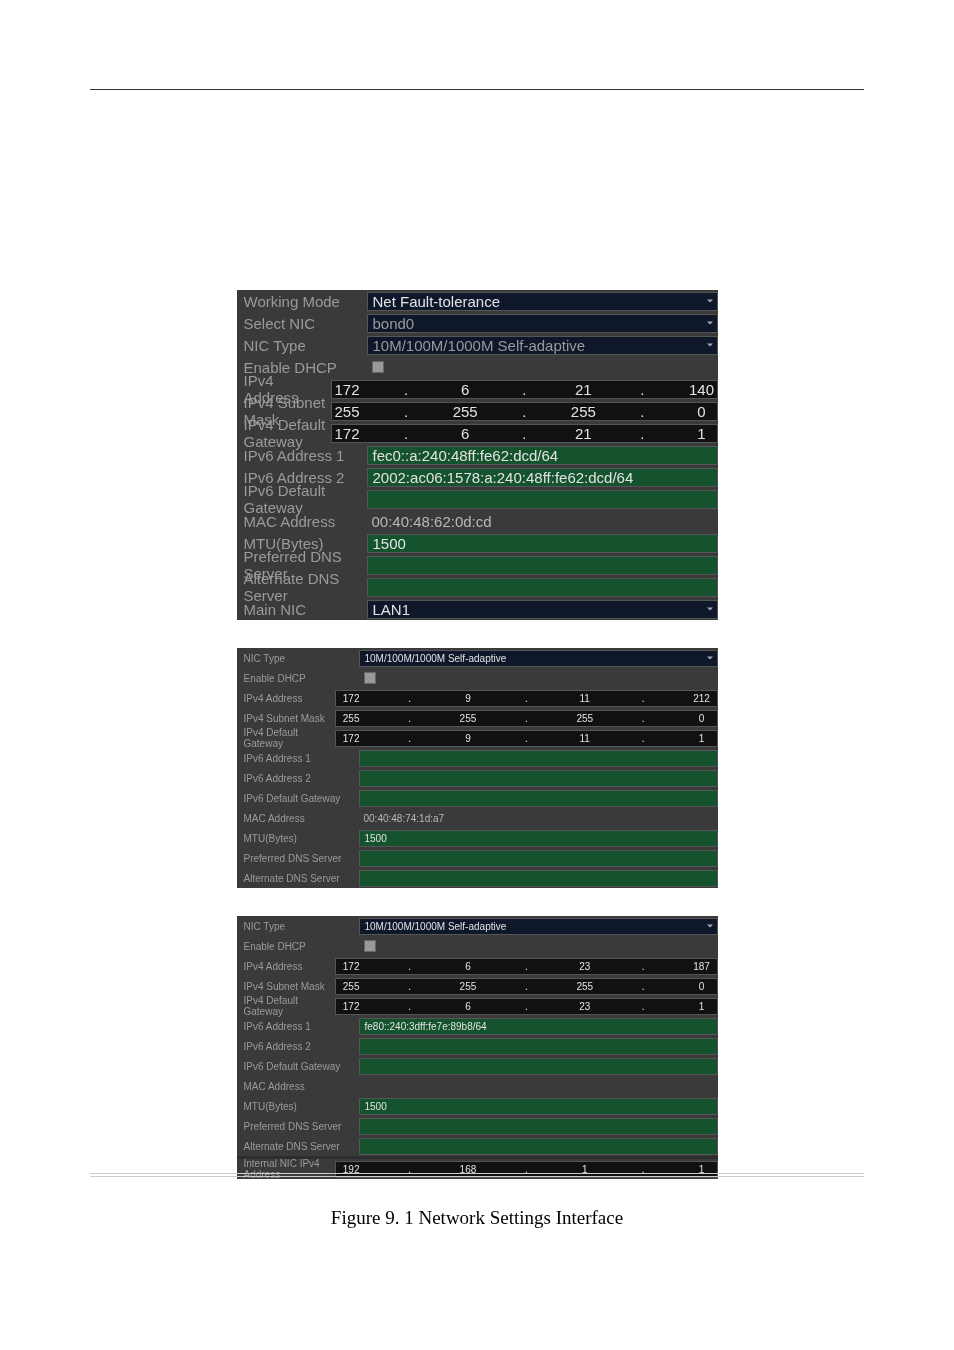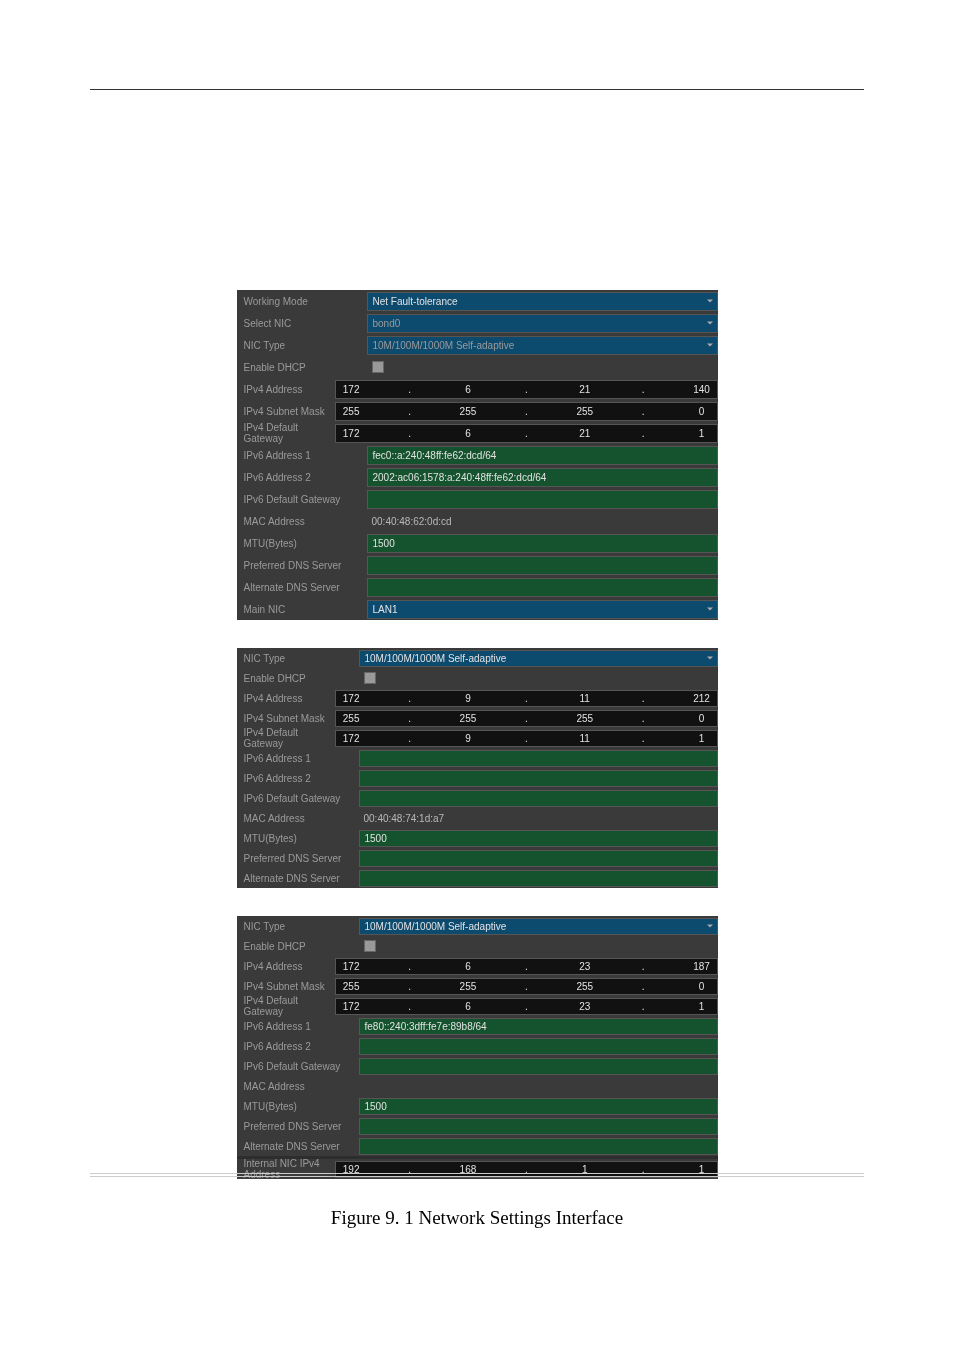--- a/index.html
+++ b/index.html
@@ -25,21 +25,21 @@
       margin: 0 auto 28px auto;
     }
     .form-row {
       display: flex;
       align-items: center;
       height: 20px;
       font-size: 10px;
     }
     .panel:first-child .form-row {
       height: 22px;
-      font-size: 10px;
+      font-size: 15px;
     }
     .form-label {
       width: 122px;
       padding-left: 7px;
       color: #9a9a9a;
     }
     .panel:first-child .form-label { width: 130px; }
     .form-control {
       flex: 1;
       position: relative;
@@ -54,21 +54,21 @@
       padding: 0 5px;
       height: 17px;
       display: flex;
       align-items: center;
       width: 100%;
       color: #e2e2e2;
       position: relative;
     }
     .panel:first-child .text-input { height: 19px; }
     .select-input {
-      background: #0c4a6e;
+      background: #0f172a;
       border: 1px solid #555;
       padding: 0 5px;
       height: 17px;
       display: flex;
       align-items: center;
       width: 100%;
       color: #e2e2e2;
       position: relative;
     }
     .panel:first-child .select-input { height: 19px; }

